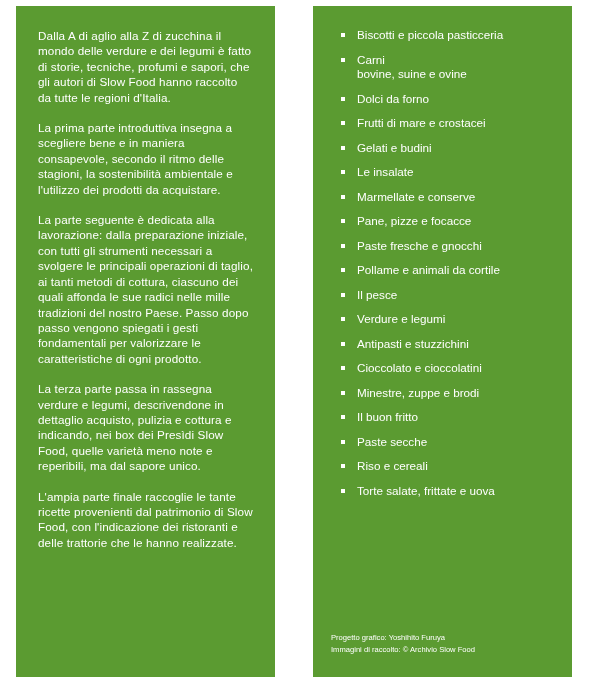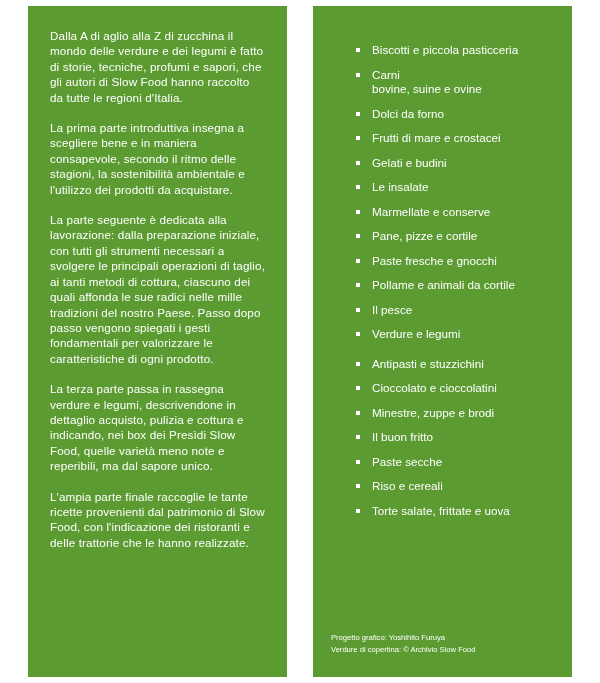--- a/index.html
+++ b/index.html
@@ -20,21 +20,21 @@
     background: #ffffff;
   }
   .panel {
     position: absolute;
     top: 6px;
     height: 671px;
     background: #5b9b31;
     box-sizing: border-box;
   }
   .panel-left {
-    left: 28px;
+    left: 16px;
     width: 259px;
   }
   .panel-right {
     left: 313px;
     width: 259px;
   }
   .left-inner {
     padding: 22px 22px 10px 22px;
   }
   .right-inner {
@@ -59,21 +59,21 @@
     font-size: 14.5px;
     font-weight: bold;
     margin: 0 0 16px 0;
     letter-spacing: 0.01em;
   }
   h2.section-title.second {
     margin-top: 36px;
   }
   ul.list {
     list-style: none;
-    margin: 15px;
+    margin: 0;
     padding: 0;
   }
   ul.list li {
     color: #ffffff;
     font-size: 11.7px;
     line-height: 14.5px;
     margin: 0 0 10px 0;
     padding-left: 18px;
     position: relative;
   }
@@ -120,38 +120,38 @@
     <div class="right-inner">
 
       <ul class="list">
         <li><span>Biscotti e piccola pasticceria</span></li>
         <li><span>Carni</span><span class="sub">bovine, suine e ovine</span></li>
         <li><span>Dolci da forno</span></li>
         <li><span>Frutti di mare e crostacei</span></li>
         <li><span>Gelati e budini</span></li>
         <li><span>Le insalate</span></li>
         <li><span>Marmellate e conserve</span></li>
-        <li><span>Pane, pizze e cortile</span></li>
+        <li><span>Pane, pizze e focacce</span></li>
         <li><span>Paste fresche e gnocchi</span></li>
         <li><span>Pollame e animali da cortile</span></li>
         <li><span>Il pesce</span></li>
         <li><span>Verdure e legumi</span></li>
       </ul>
 
       <ul class="list">
         <li><span>Antipasti e stuzzichini</span></li>
         <li><span>Cioccolato e cioccolatini</span></li>
         <li><span>Minestre, zuppe e brodi</span></li>
         <li><span>Il buon fritto</span></li>
         <li><span>Paste secche</span></li>
         <li><span>Riso e cereali</span></li>
         <li><span>Torte salate, frittate e uova</span></li>
       </ul>
 
       <div class="credits">
         <div>Progetto grafico: Yoshihito Furuya</div>
-        <div>Verdure di copertina: © Archivio Slow Food</div>
+        <div>Immagini di raccolto: © Archivio Slow Food</div>
       </div>
 
     </div>
   </div>
 
 </div>
 
 </body></html>

